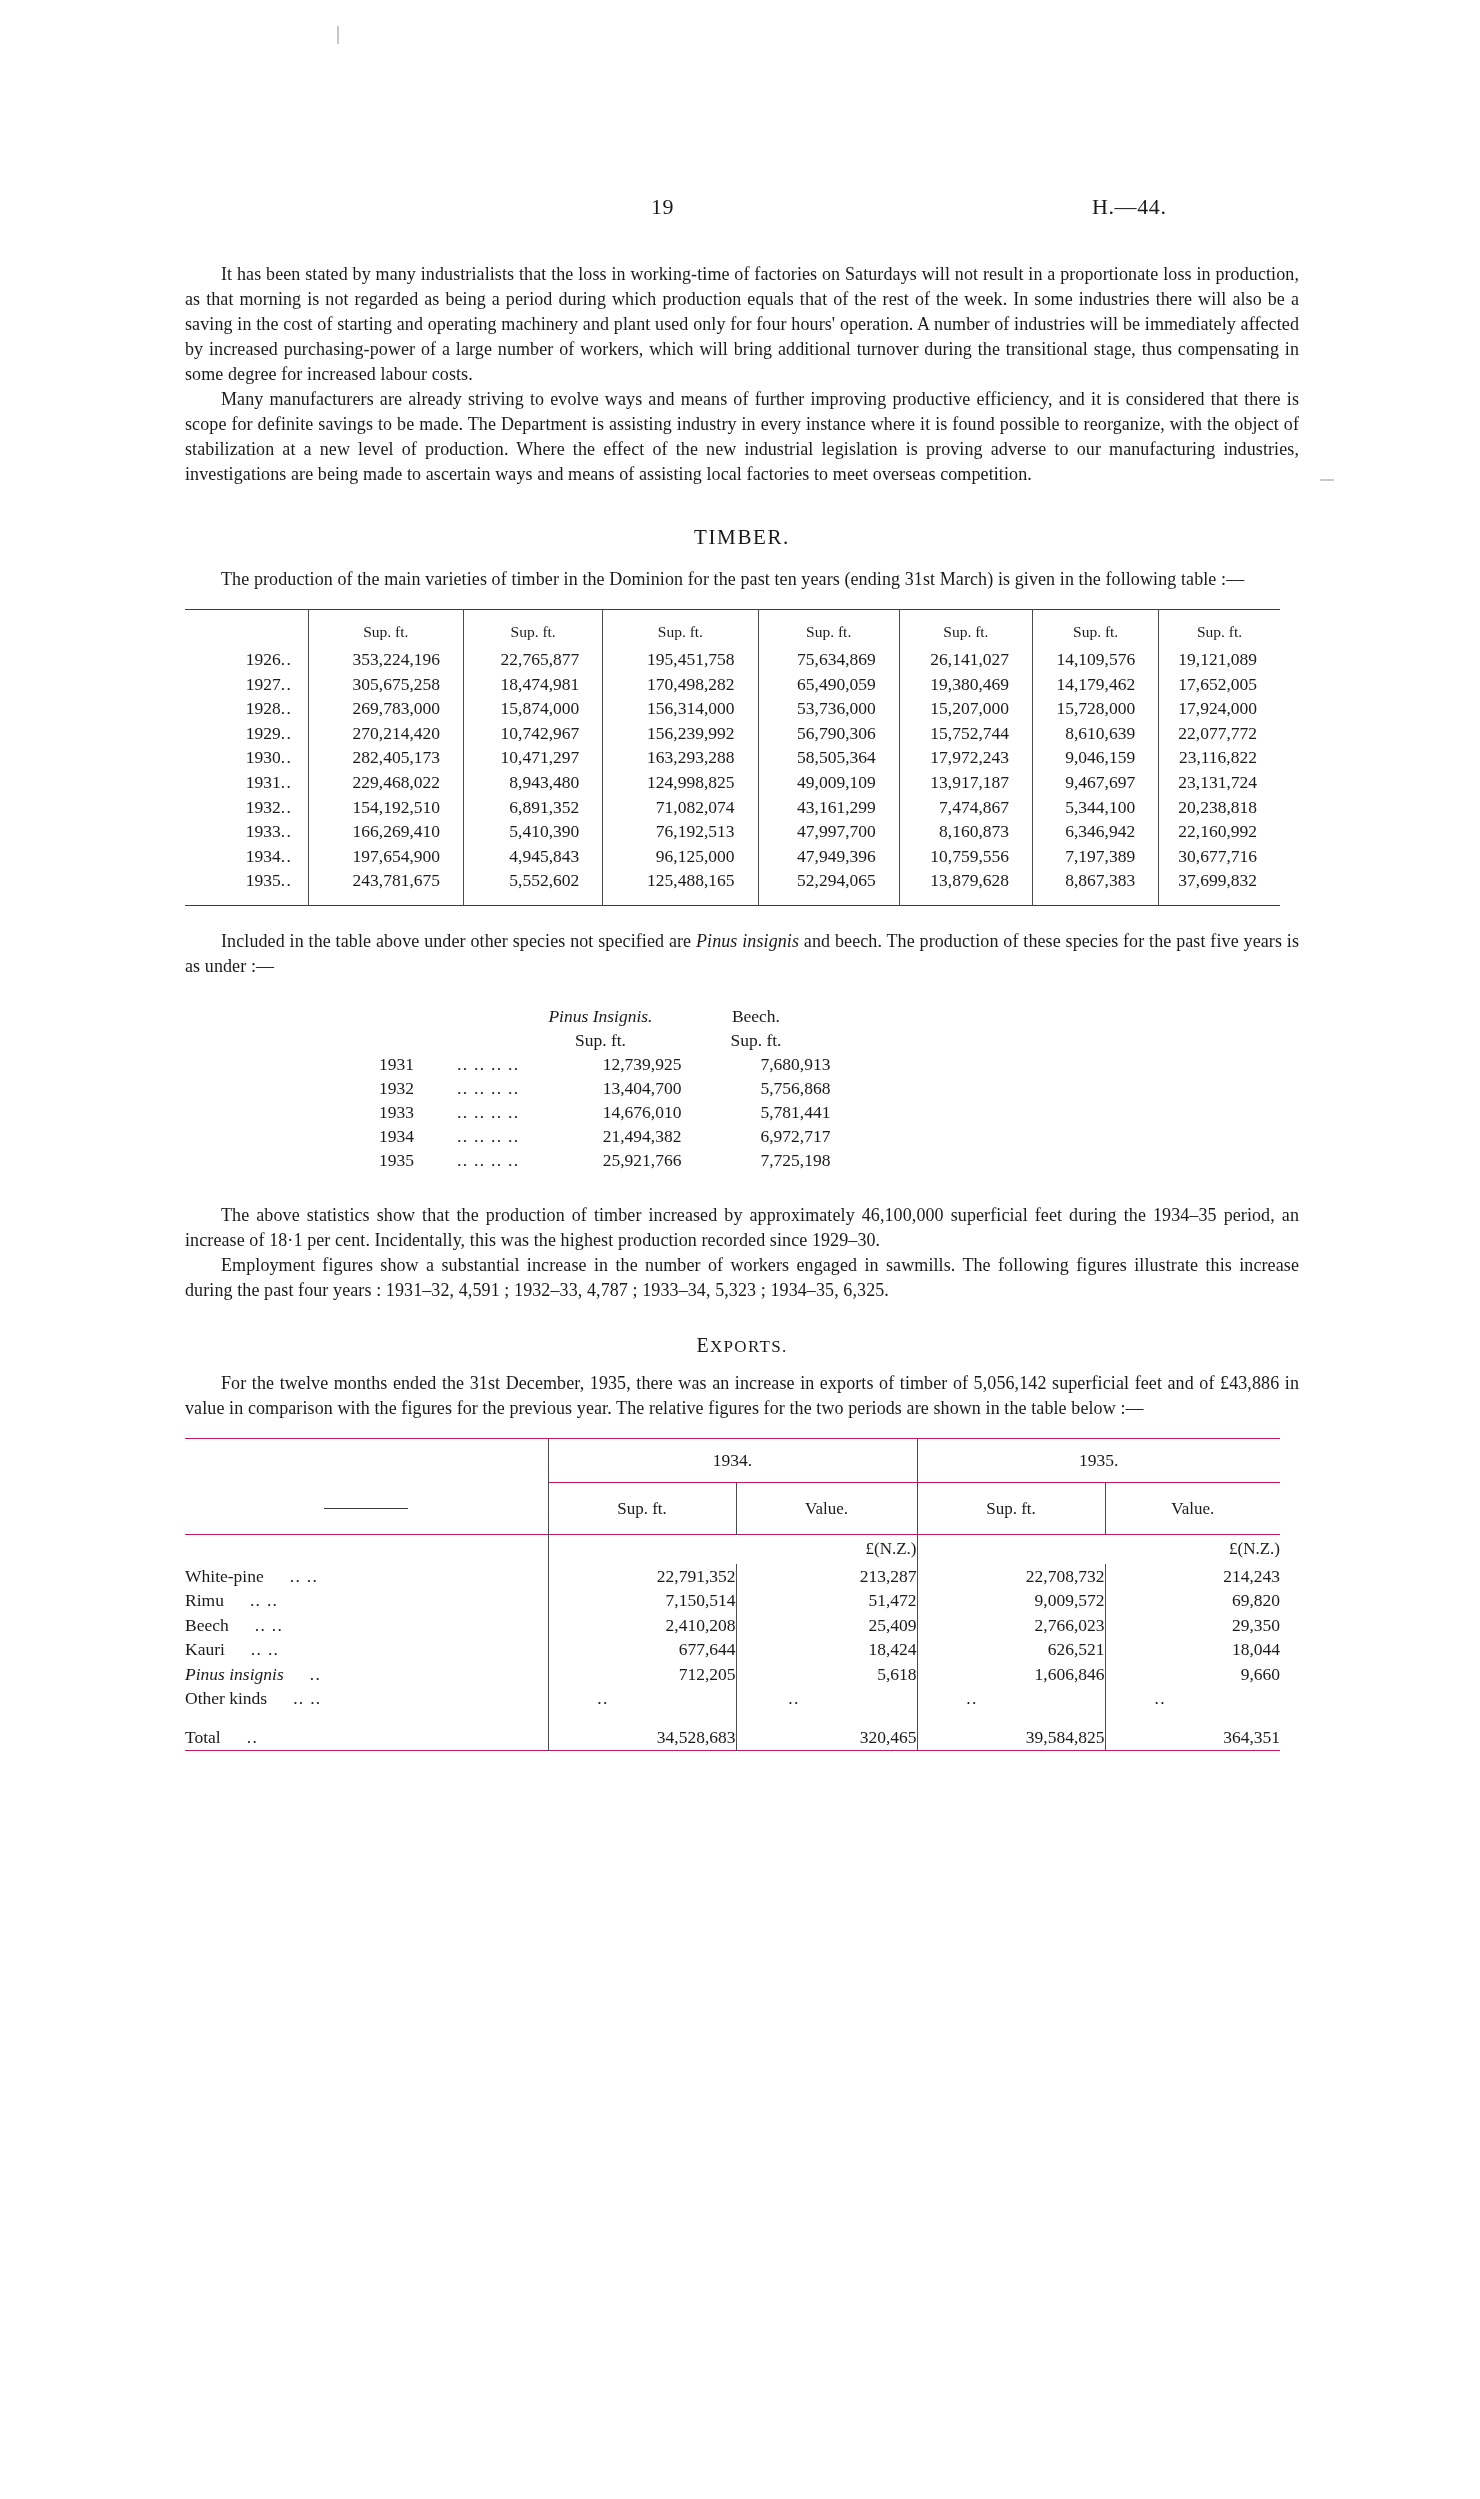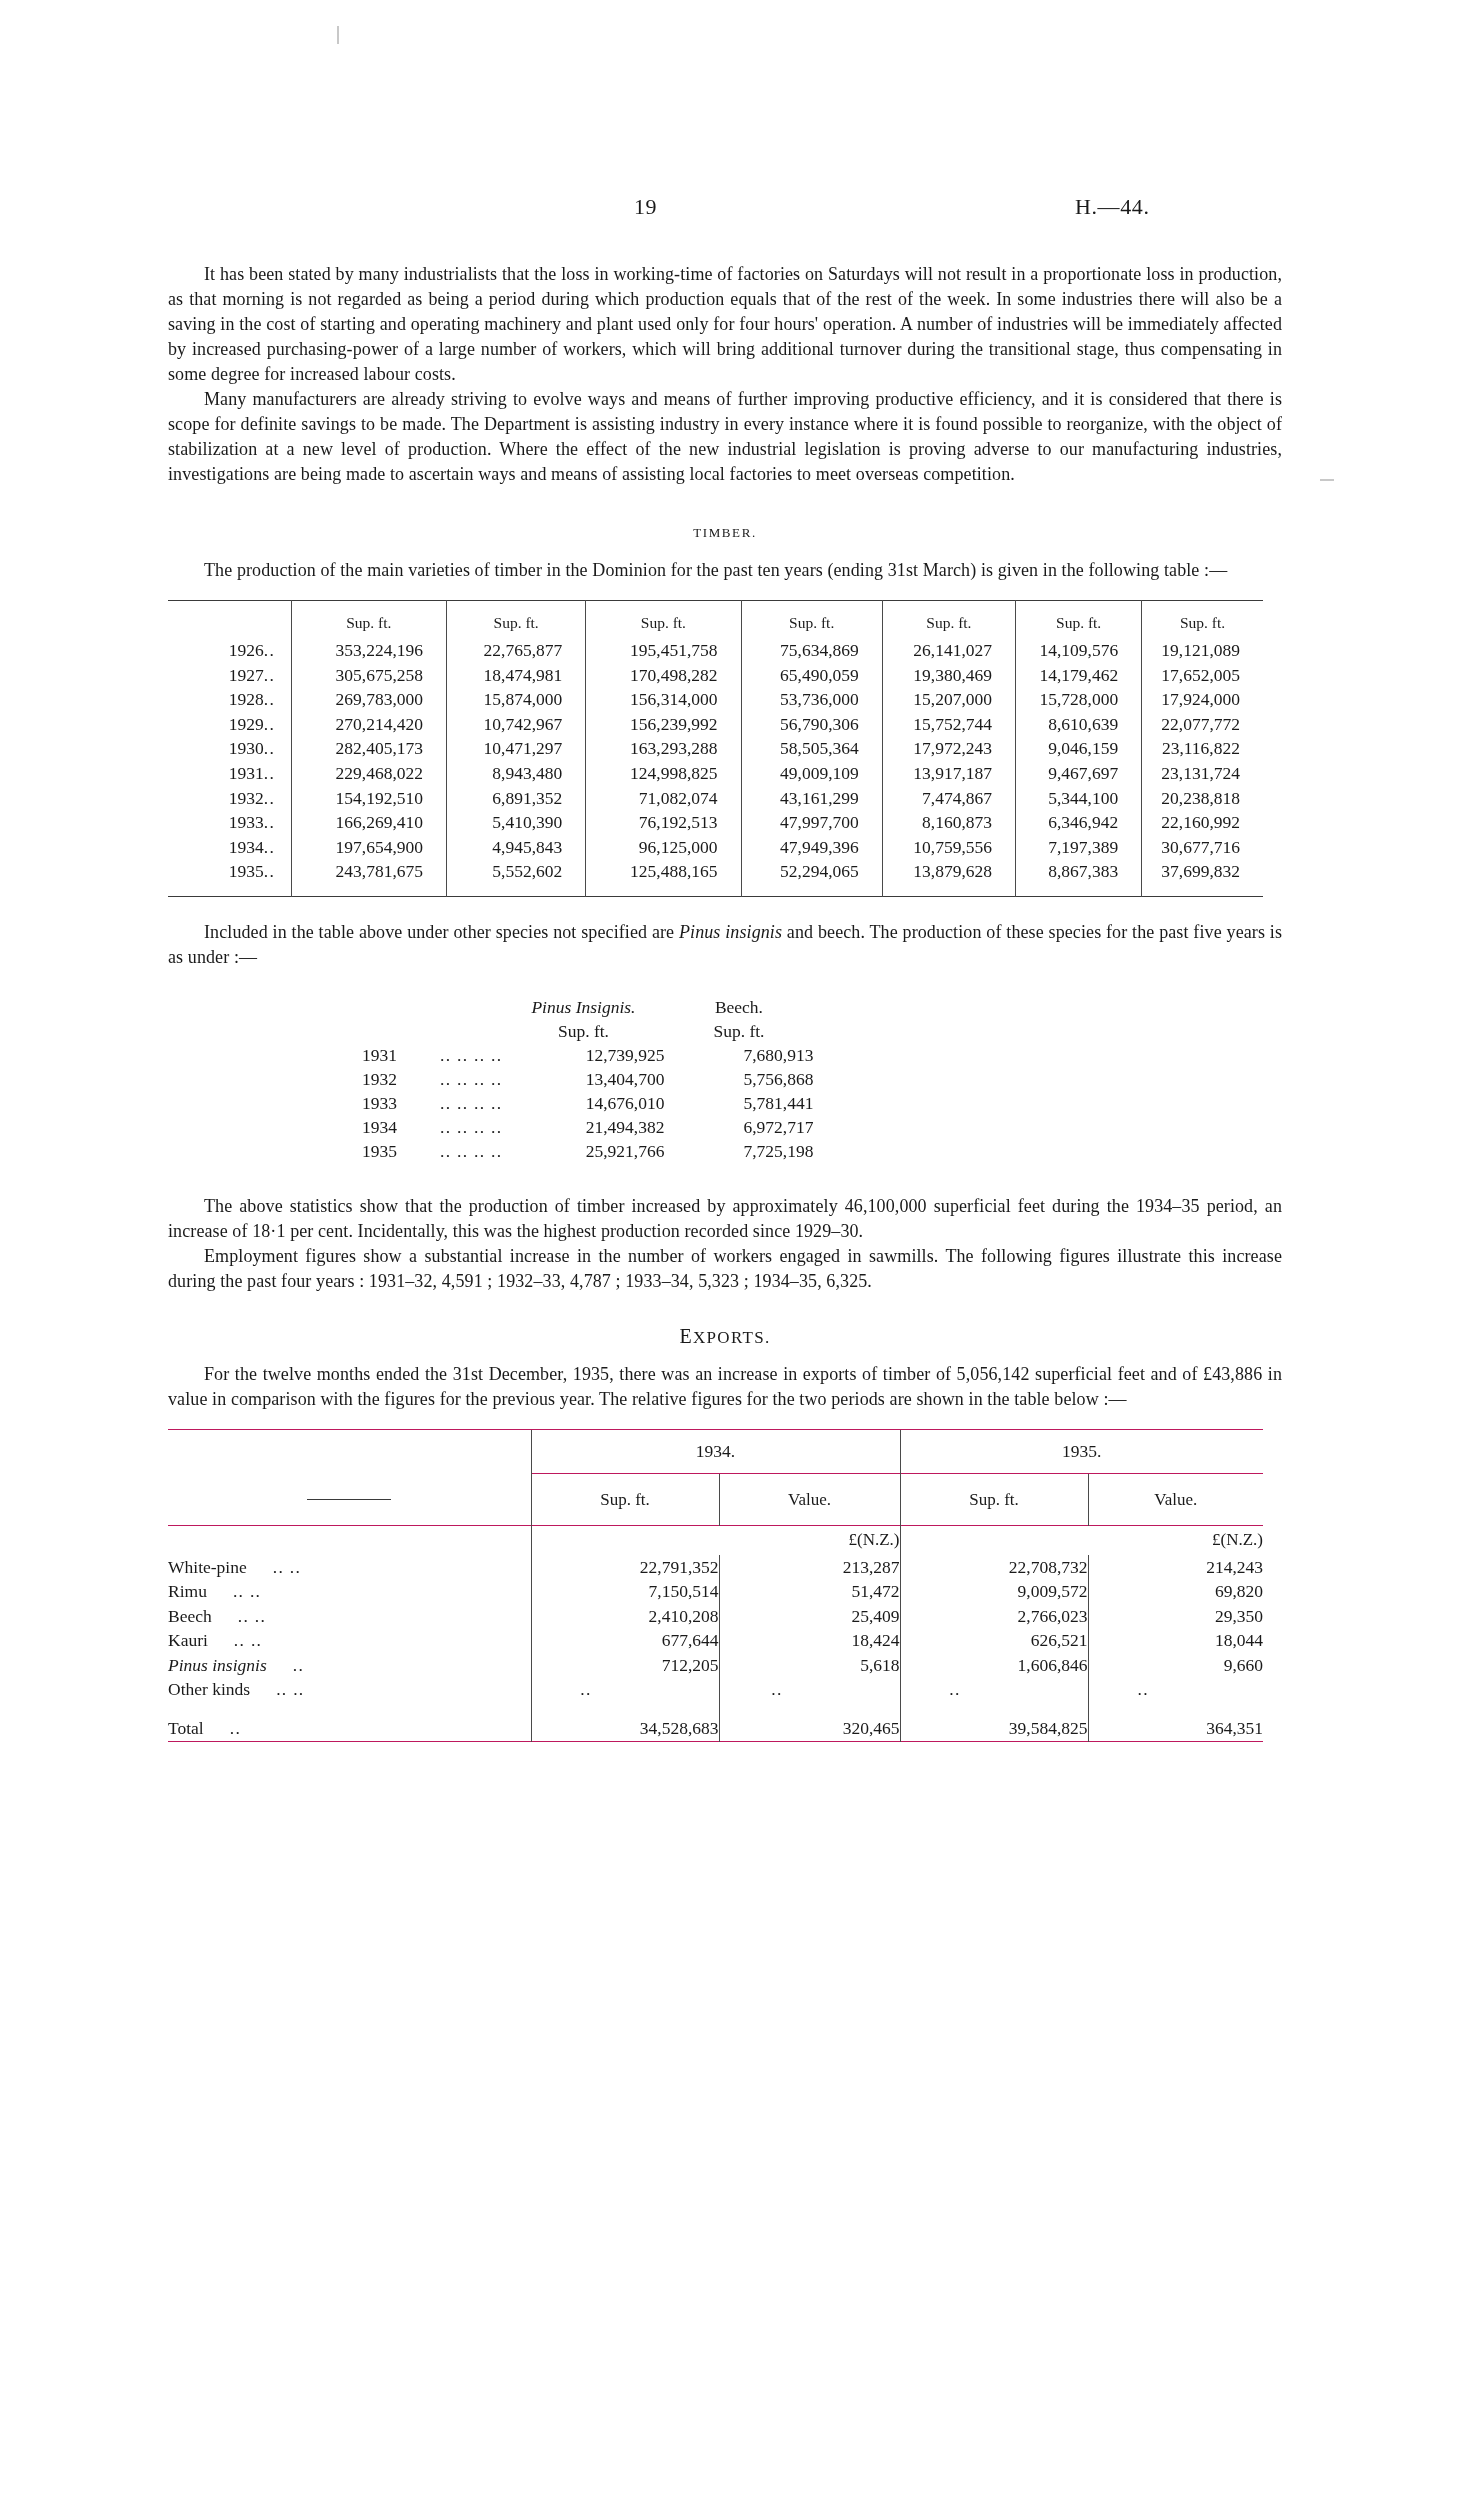--- a/index.html
+++ b/index.html
@@ -16,21 +16,21 @@
   }
   .page {
     position: relative;
     width: 1481px;
     height: 2500px;
     box-sizing: border-box;
     padding: 0;
   }
   .content {
     position: absolute;
-    left: 168px;
+    left: 185px;
     top: 194px;
     width: 1114px;
   }
   .header-row {
     position: relative;
     height: 39px;
     margin-bottom: 28.5px;
   }
   .page-number {
     position: absolute;
@@ -52,21 +52,21 @@
     margin: 0;
     text-align: justify;
     text-indent: 36px;
     letter-spacing: 0.1px;
   }
   p.body-para + p.body-para {
     margin-top: 0px;
   }
   .section-title {
     text-align: center;
-    font-size: 13px;
+    font-size: 21px;
     letter-spacing: 1.6px;
     margin-top: 38px;
     margin-bottom: 17px;
   }
   .section-title-sc {
     text-align: center;
     font-size: 17px;
     letter-spacing: 1.3px;
     margin-top: 31px;
     margin-bottom: 14.3px;

